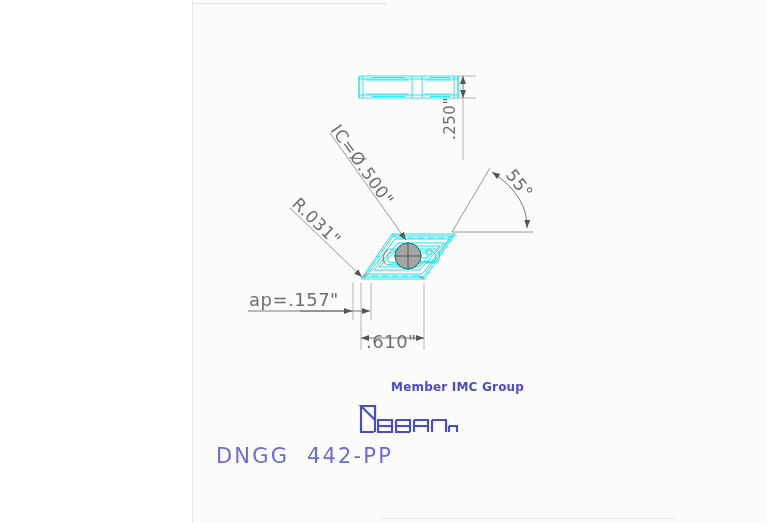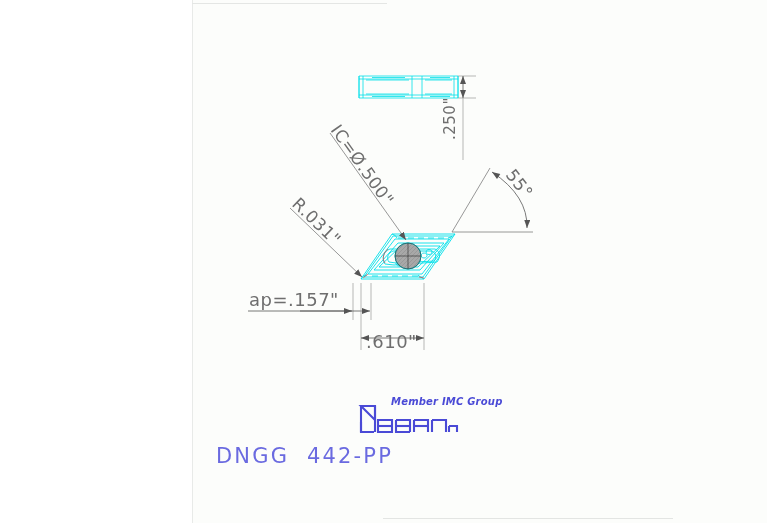--- a/index.html
+++ b/index.html
@@ -58,28 +58,27 @@
     text-align: center;
     color: #6a6ae0;
     font-family: "DejaVu Sans", sans-serif;
     font-size: 21px;
     letter-spacing: 2.2px;
     white-space: pre;
   }
   .imc-text {
     position: absolute;
     left: 391px;
-    top: 396px;
+    top: 380px;
     color: #4a4ad6;
     font-family: "DejaVu Sans", sans-serif;
-    font-size: 10px;
+    font-size: 12px;
     font-weight: bold;
     letter-spacing: 0.2px;
     white-space: nowrap;
-    font-style: italic;
   }
 </style>
 </head>
 <body>
 
 <div id="stage">
 
   <div class="doc-panel"></div>
   <div class="panel-top-rule"></div>
   <div class="panel-bottom-rule"></div>

